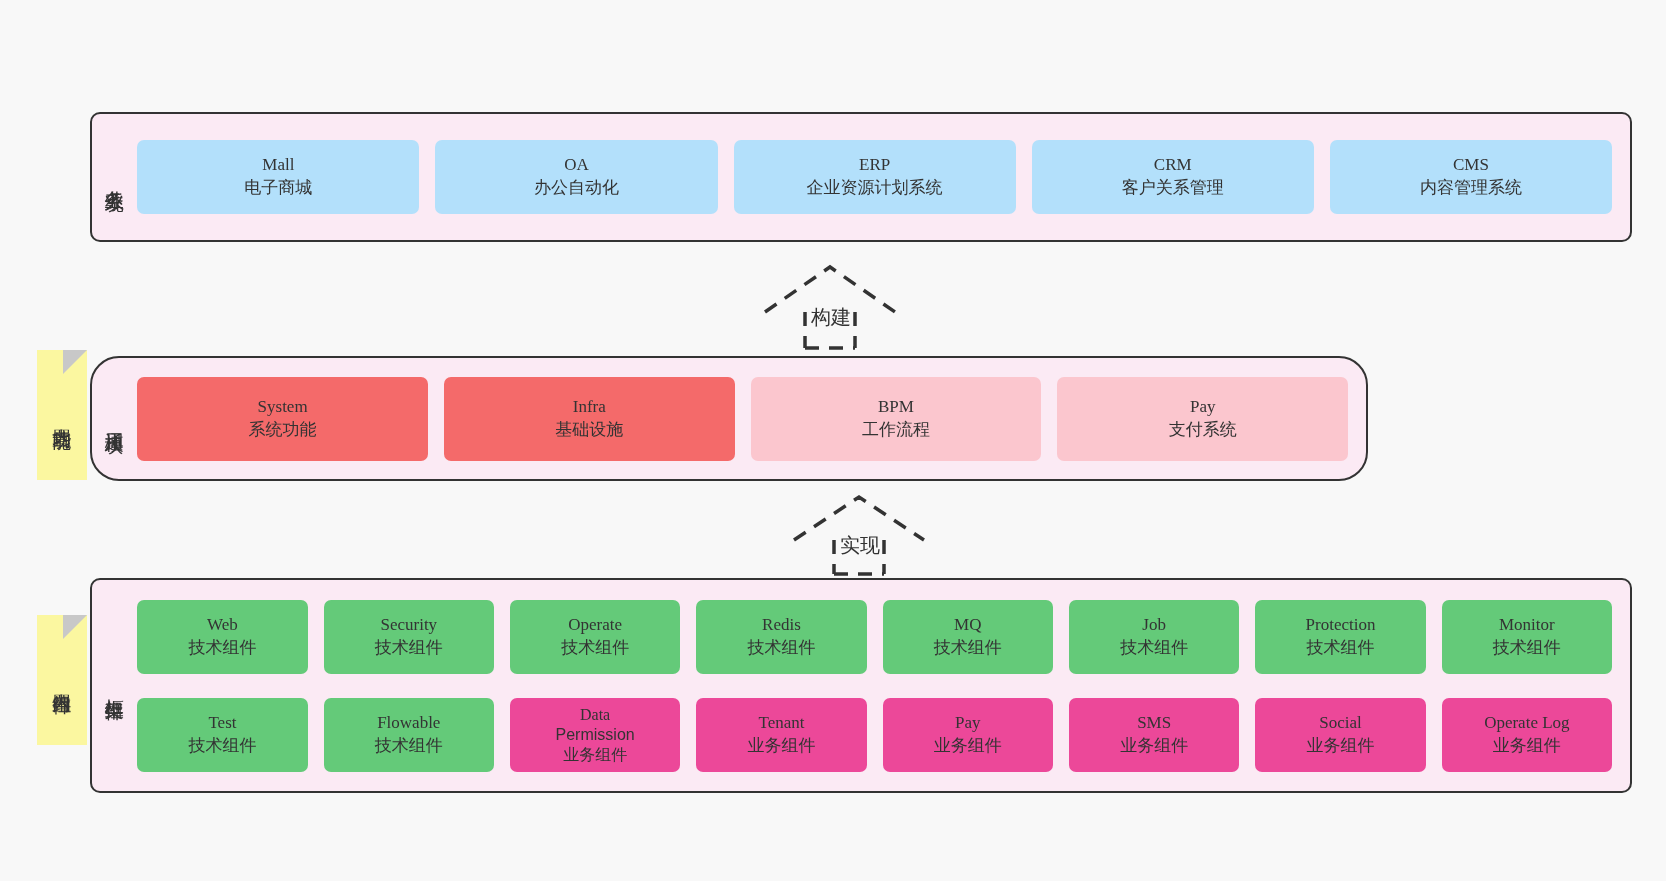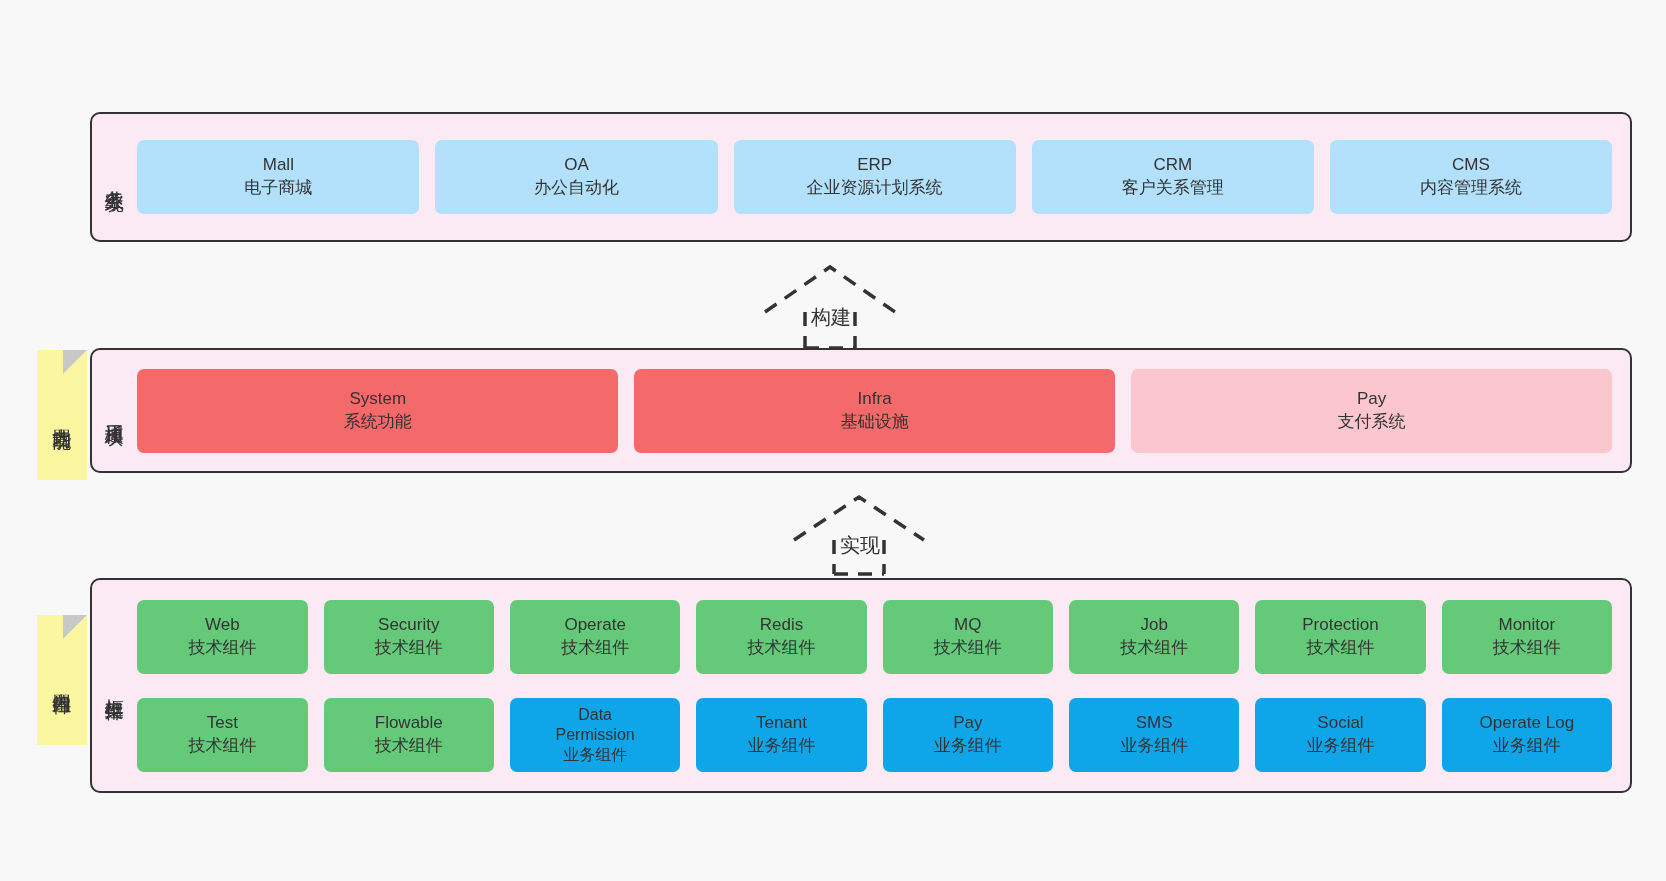--- a/index.html
+++ b/index.html
@@ -65,29 +65,29 @@
     flex-direction: column;
     align-items: center;
     justify-content: center;
     text-align: center;
     font-size: 17px;
     line-height: 1.35;
     color: #333333;
     box-sizing: border-box;
     padding: 6px 4px;
   }
-  .cell .t1 { display: block; }
+  .cell .t1 { display: block; font-family: Liberation Serif, serif; }
   .cell .t2 { display: block; }
   .cell .t3 { display: block; }
 
   .c-blue       { background: #b3e0fb; height: 74px; }
   .c-red        { background: #f46a6a; height: 84px; }
   .c-pink       { background: #fbc6ce; height: 84px; }
   .c-green      { background: #64ca79; height: 74px; }
-  .c-lightgreen { background: #0ea5e9; height: 74px; }
+  .c-lightgreen { background: #ec4899; height: 74px; }
 
   
   .note {
     position: absolute;
     background: #fbf7a0;
     color: #333333;
     font-size: 19px;
     line-height: 1.12;
     letter-spacing: 1px;
     display: flex;
@@ -162,31 +162,35 @@
     <svg width="140" height="86" viewBox="0 0 140 86">
       <path d="M 5 50 L 70 5 L 135 50" fill="none" stroke="#333333" stroke-width="3.5" stroke-dasharray="14,10" stroke-linecap="butt"></path>
       <path d="M 45 50 L 45 86 M 95 50 L 95 86 M 45 86 L 95 86" fill="none" stroke="#333333" stroke-width="3.5" stroke-dasharray="14,10" stroke-linecap="butt"></path>
     </svg>
     <div class="arrow-label" style="left:45px; top:42px; width:52px;">构建</div>
   </div>
 
   <div class="note" style="left:37px; top:350px; width:50px; height:130px;">
     <span>内置功能</span>
   </div>
-  <div class="band" style="left:90px; top:348px; width:1542px; height:125px;">
+  <div class="band" style="left:90px; top:356px; width:1278px; height:125px;border-radius:29px;">
     <div class="band-title">通用模块</div>
     <div class="band-inner">
       <div class="row">
         <div class="cell c-red">
           <span class="t1">System</span>
           <span class="t2">系统功能</span>
         </div>
         <div class="cell c-red">
           <span class="t1">Infra</span>
           <span class="t2">基础设施</span>
+        </div>
+        <div class="cell c-pink">
+          <span class="t1">BPM</span>
+          <span class="t2">工作流程</span>
         </div>
         <div class="cell c-pink">
           <span class="t1">Pay</span>
           <span class="t2">支付系统</span>
         </div>
       </div>
     </div>
   </div>
 
   <div class="arrow" style="left:789px; top:492px; width:140px; height:82px;">

